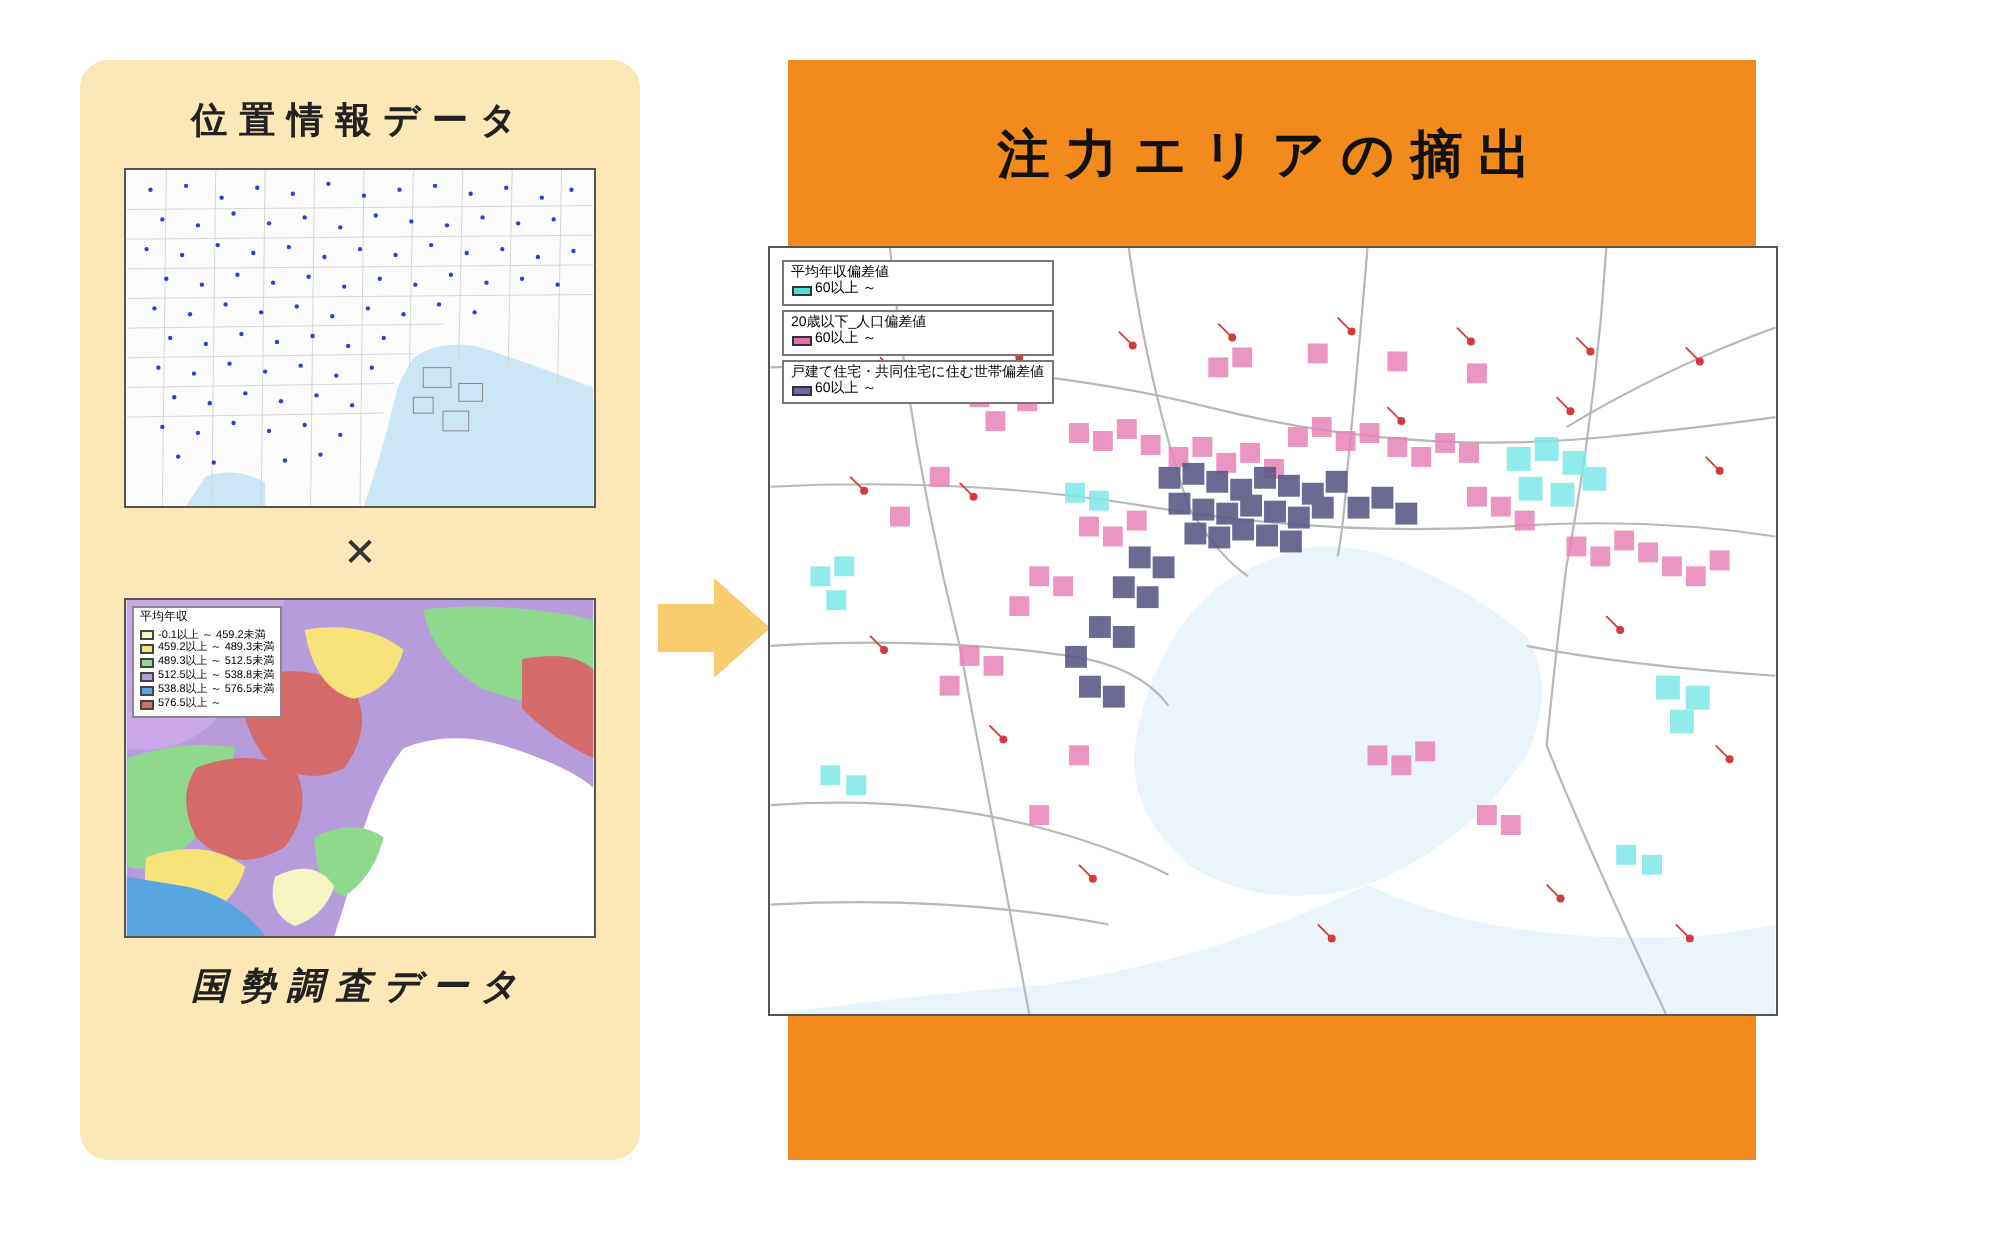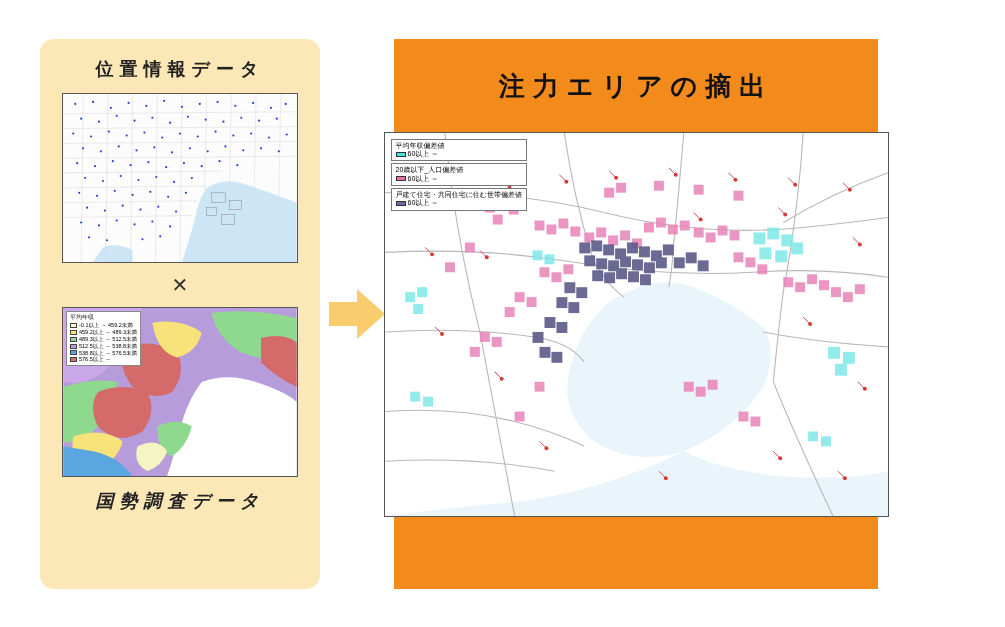--- a/index.html
+++ b/index.html
@@ -8,21 +8,20 @@
     height: 627px;
     background: #ffffff;
     font-family: "Hiragino Sans", "Meiryo", sans-serif;
     display: flex;
     align-items: center;
     justify-content: center;
     padding: 30px 40px;
   }
   .container {
     display: flex;
-    align-items: center;
     width: 100%;
     height: 100%;
     gap: 7px;
   }
   .left-panel {
     background: #fce7b7;
     border-radius: 14px;
     width: 280px;
     height: 550px;
     display: flex;

